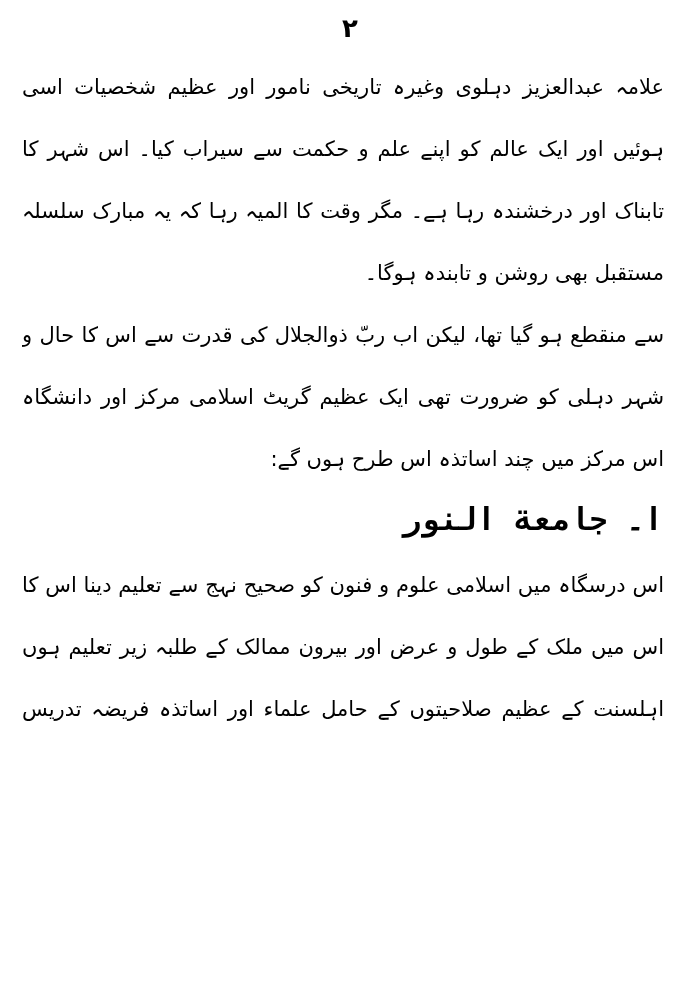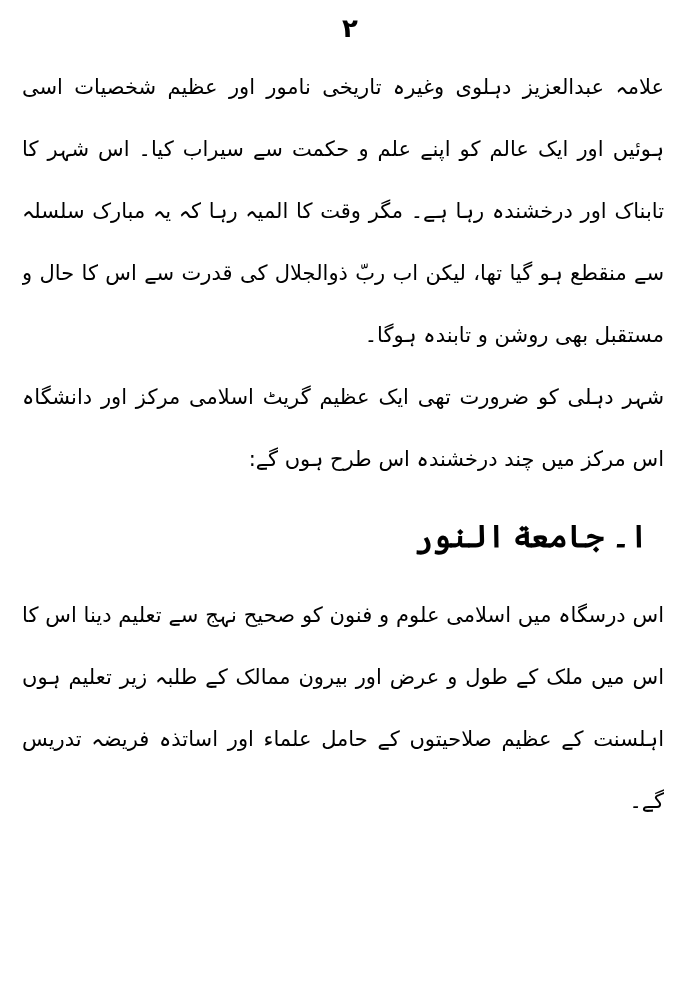--- a/index.html
+++ b/index.html
@@ -44,53 +44,52 @@
   .line.full {
     white-space: normal;
     text-align: justify;
     text-align-last: justify;
   }
   
   .line.end {
     text-align: right;
   }
   .heading {
-    margin: 16px;
+    margin: 1px;
     height: 62px;
     line-height: 62px;
     font-size: 31px;
     font-weight: bold;
     text-align: right;
-    font-family: Liberation Serif, serif;
+    font-family: Liberation Mono, monospace;
     color: #000000;
     overflow: hidden;
     white-space: nowrap;
   }
 </style>
 </head>
 <body>
 
 <div class="page">
 
   <div class="page-number">۲</div>
 
   <div class="text-block">
 
     <div class="line full">علامہ عبدالعزیز دہلوی وغیرہ تاریخی نامور اور عظیم شخصیات اسی سرزمین پر جلوہ گر</div>
     <div class="line full">ہوئیں اور ایک عالم کو اپنے علم و حکمت سے سیراب کیا۔ اس شہر کا ماضی نہایت</div>
     <div class="line full">تابناک اور درخشندہ رہا ہے۔ مگر وقت کا المیہ رہا کہ یہ مبارک سلسلہ ایک عرصے</div>
+    <div class="line end">مستقبل بھی روشن و تابندہ ہوگا۔</div>
     <div class="line full">سے منقطع ہو گیا تھا، لیکن اب ربّ ذوالجلال کی قدرت سے اس کا حال و</div>
-    <div class="line end">مستقبل بھی روشن و تابندہ ہوگا۔</div>
 
     <div class="line full">شہر دہلی کو ضرورت تھی ایک عظیم گریٹ اسلامی مرکز اور دانشگاہ کی، اس کے پیش</div>
 
-    <div class="line end">اس مرکز میں چند درخشندہ اس طرح ہوں گے:</div>
+    <div class="line end">اس مرکز میں چند اساتذہ اس طرح ہوں گے:</div>
 
     <h2 class="heading">ا۔ جامعة النور</h2>
 
     <div class="line full">اس درسگاہ میں اسلامی علوم و فنون کو صحیح نہج سے تعلیم دینا اس کا اولیں مقصد</div>
 
     <div class="line full">اس میں ملک کے طول و عرض اور بیرون ممالک کے طلبہ زیر تعلیم ہوں گے،</div>
     <div class="line full">اہلسنت کے عظیم صلاحیتوں کے حامل علماء اور اساتذہ فریضہ تدریس انجام دیں</div>
-    <div class="line end">گے۔</div>
 
   </div>
 </div>
 
 </body></html>

